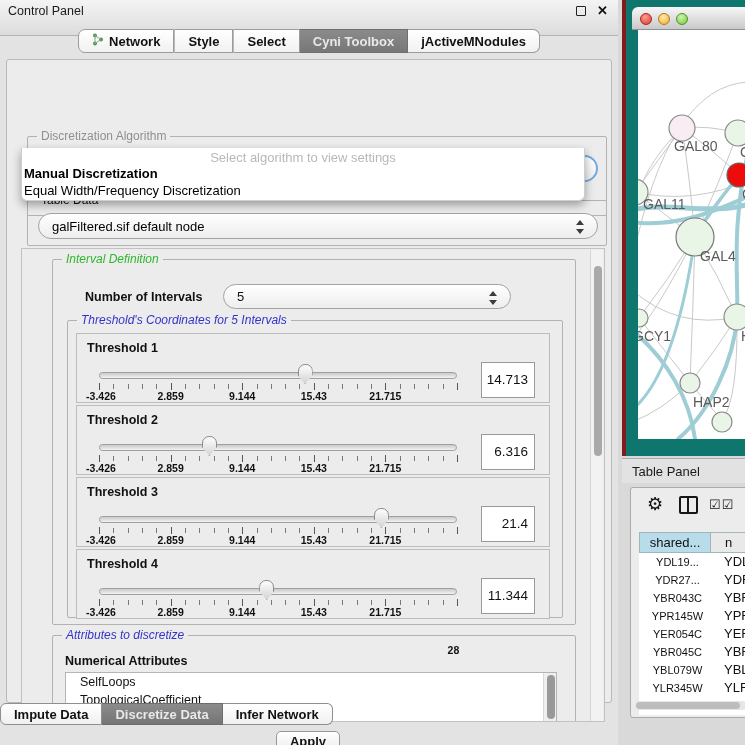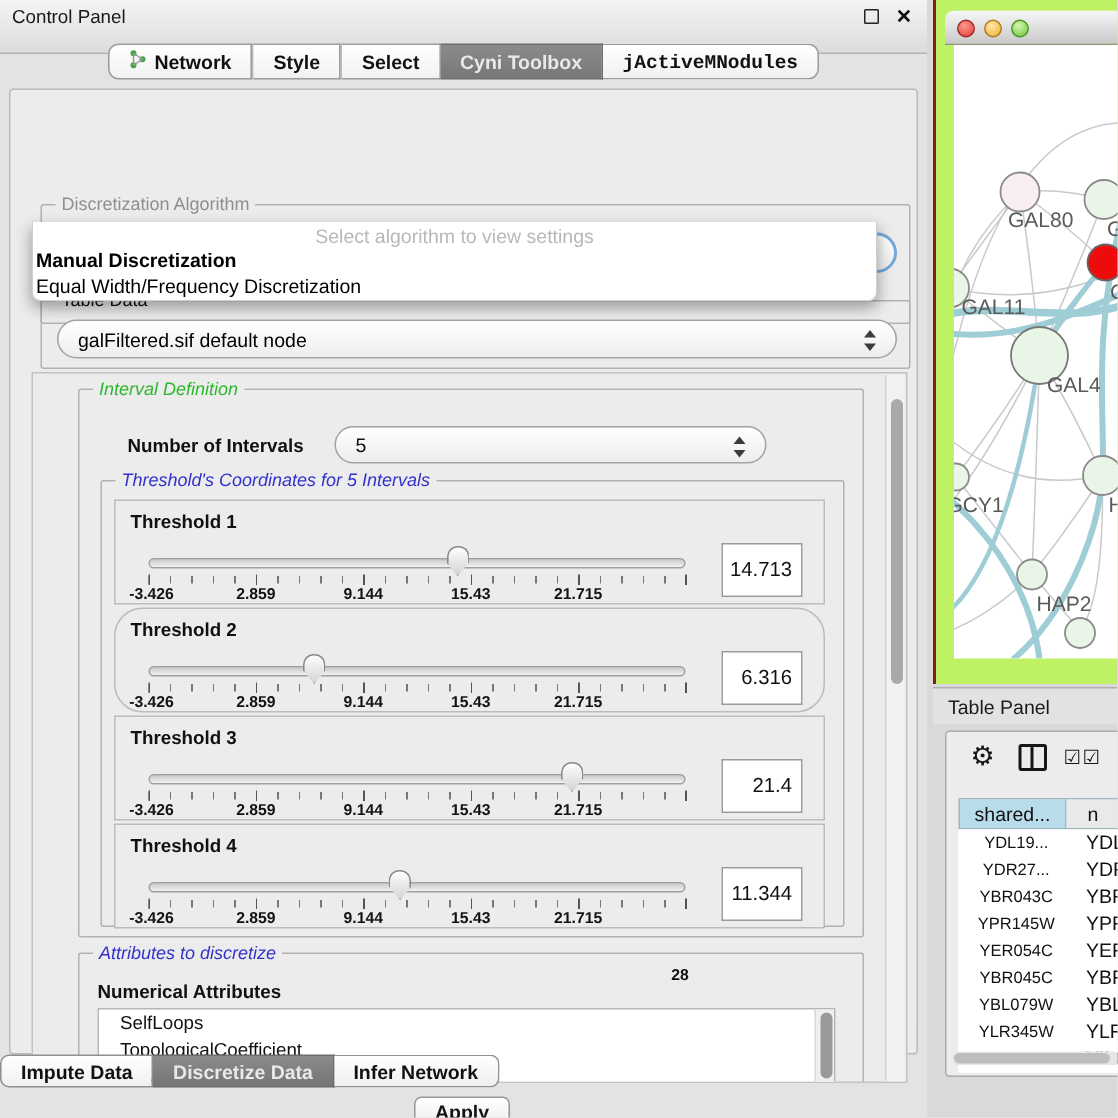--- a/index.html
+++ b/index.html
@@ -12,21 +12,21 @@
   #titlebar { position:absolute; left:0; top:0; width:618px; height:36px;
     background:linear-gradient(#f4f4f4,#dcdcdc); border-bottom:1px solid #b3b3b3; }
   #titlebar .title { position:absolute; left:8px; top:4px; font-size:12.5px; color:#1a1a1a; }
   .float-icon { position:absolute; right:32px; top:6px; width:10px; height:10px; border:1.6px solid #222; border-radius:1px; }
   .close-icon { position:absolute; right:10px; top:3px; font-size:13px; font-weight:bold; color:#111; }
 
   #tab-row { position:absolute; left:0; top:29px; width:618px; display:flex; justify-content:center; }
   .tabseg { height:24px; display:flex; align-items:center; padding:0 13px; background:linear-gradient(#ffffff,#f1f1f1);
     border:1px solid #9c9c9c; border-left:none; font-size:13px; font-weight:600; color:#111; }
   .tabseg.first { border-left:1px solid #9c9c9c; border-radius:7px 0 0 7px; }
-  .tabseg.last { border-radius:0 7px 7px 0;font-family:Liberation Mono, monospace; }
+  .tabseg.last { border-radius:0 7px 7px 0; }
   .tabseg.selected { background:linear-gradient(#8b8b8b,#777777); color:#e9e9e9; border-color:#6f6f6f; }
   .tabseg .neticon { margin-right:5px; }
   .tabsep { width:1px; background:#b8b8b8; }
 
   #main-panel { position:absolute; left:6px; top:59px; width:606px; height:644px;
     background:#ececec; border:1px solid #b9b9b9; border-radius:3px; }
 
   .groupbox { position:absolute; border:1px solid #b2b2b2; border-radius:2px; }
   .grouptitle { position:absolute; top:-8px; left:9px; background:#ececec; padding:0 4px; font-size:12px; }
   .gt-green { color:#2db82d; }
@@ -101,21 +101,21 @@
     font-size:13px; font-weight:600; text-align:center; line-height:20px; }
 
   #bottom-tabs { position:absolute; left:0; top:703px; width:618px; display:flex; }
   .btab { height:22px; display:flex; align-items:center; padding:0 13px; background:linear-gradient(#ffffff,#f0f0f0);
     border:1px solid #8f8f8f; border-left:none; font-size:13px; font-weight:600; }
   .btab.first { border-left:1px solid #8f8f8f; border-radius:6px 0 0 6px; }
   .btab.last { border-radius:0 6px 6px 0; }
   .btab.selected { background:linear-gradient(#8b8b8b,#757575); color:#e9e9e9; border-color:#6d6d6d; }
 
   
-  #net-window { position:absolute; left:622px; top:0; width:123px; height:456px; background:#bef264; border-left:2px solid #7f1d1d; }
+  #net-window { position:absolute; left:622px; top:0; width:123px; height:456px; background:#0f766e; border-left:4px solid #7f1d1d; }
   #net-titlebar { position:absolute; left:6px; top:7px; width:117px; height:23px;
     background:linear-gradient(#f7f7f7,#c9c9c9); border-radius:6px 0 0 0; border-bottom:1px solid #909090; }
   .light { position:absolute; top:5.5px; width:12px; height:12px; border-radius:50%; }
   .light.red { left:8px; background:radial-gradient(circle at 40% 30%, #ff9a92, #df3b33); border:0.5px solid #a32722; }
   .light.yellow { left:26px; background:radial-gradient(circle at 40% 30%, #ffe9a8, #f0ad2e); border:0.5px solid #b07b1e; }
   .light.green { left:44px; background:radial-gradient(circle at 40% 30%, #d2f5b0, #6fc93a); border:0.5px solid #4f9427; }
   #net-canvas { position:absolute; left:12px; top:30px; width:111px; height:409px; background:#ffffff; overflow:hidden; }
 
   #tablepanel-bar { position:absolute; left:622px; top:458px; width:123px; height:25px; background:#e2e2e2; border-top:1px solid #adadad; }
   #tablepanel-bar .title { position:absolute; left:10px; top:5px; font-size:13px; color:#1a1a1a; }
@@ -232,21 +232,21 @@
                   <span class="tl1">2.859</span>
                   <span class="tl2">9.144</span>
                   <span class="tl3">15.43</span>
                   <span class="tl4">21.715</span>
                   <span class="tl5">28</span>
                 </div>
               </div>
               <div class="th-value">14.713</div>
             </div>
 
-            <div class="th-row" style="top:84px;border-radius:19px;">
+            <div class="th-row" style="top:84px;">
               <span class="th-label">Threshold 2</span>
               <div class="slider-wrap">
                 <div class="track"></div>
                 <div class="thumb-sl" style="left:calc(31% - 8px);"></div>
                 <div class="ticks-minor"></div>
                 <div class="ticks-major"></div>
                 <div class="tick-labels">
                   <span class="tl0">-3.426</span>
                   <span class="tl1">2.859</span>
                   <span class="tl2">9.144</span>

